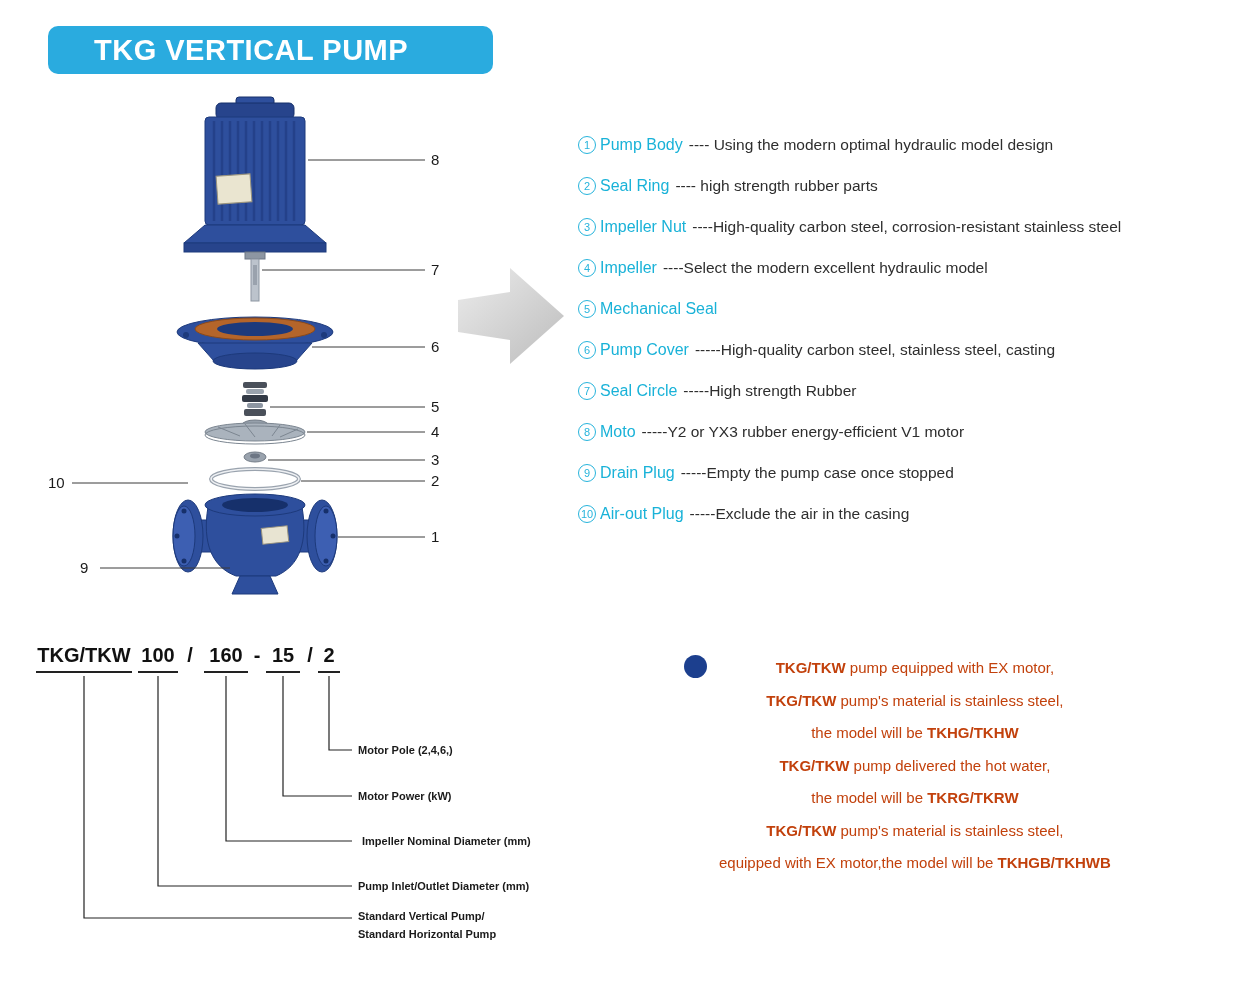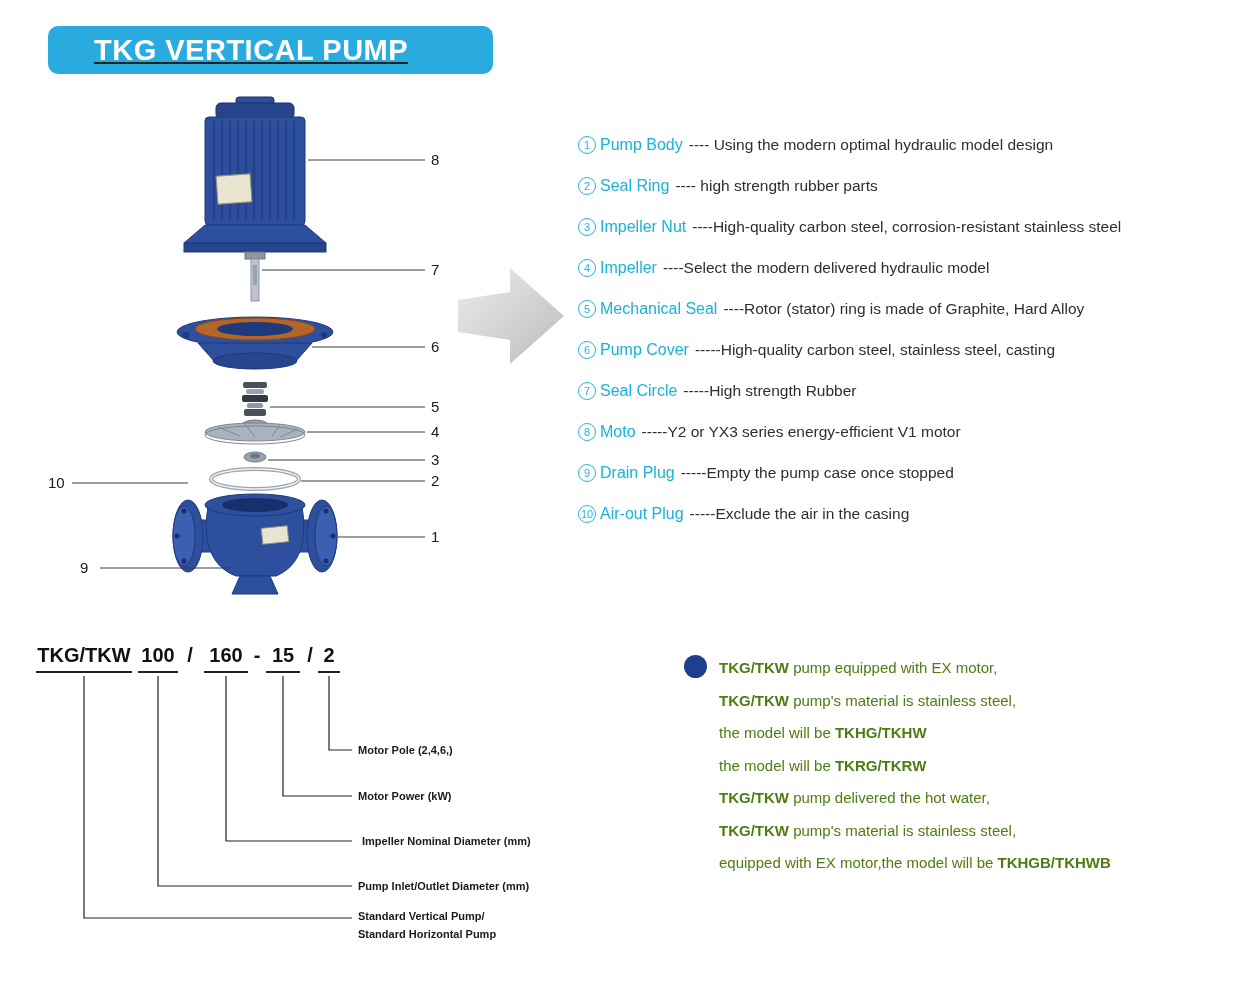--- a/index.html
+++ b/index.html
@@ -7,21 +7,21 @@
   body {
     position:relative; background:#ffffff;
     font-family:"Liberation Sans", sans-serif;
     overflow:hidden; color:#222;
   }
 
   
   .banner {
     position:absolute; left:48px; top:26px; width:445px; height:48px;
     background:#2aabdf; border-radius:10px;
-    display:flex; align-items:center; padding-left:46px;text-decoration:underline;
+    display:flex; align-items:center; padding-left:46px;
   }
   .banner h1 { color:#ffffff; font-size:29px; font-weight:bold; letter-spacing:.5px; }
 
   
   .pump-svg { position:absolute; left:40px; top:95px; }
 
   
   .arrow { position:absolute; left:458px; top:258px; }
 
   
@@ -42,21 +42,21 @@
   }
   .code-token.u { border-bottom:2px solid #222; }
   .tree-svg { position:absolute; left:0; top:670px; }
   .tree-label {
     position:absolute; font-size:11px; font-weight:600; color:#1a1a1a; white-space:nowrap;
   }
 
   
   .notes { position:absolute; left:684px; top:652px; width:520px; display:flex; gap:12px; }
   .bullet { flex:0 0 23px; width:23px; height:23px; border-radius:50%; background:#1c3f8e; margin-top:3px; }
-  .note p { font-size:15px; color:#4d7c0f; line-height:32.5px; white-space:nowrap; }
+  .note p { font-size:15px; color:#c2410c; line-height:32.5px; white-space:nowrap;text-align:center; }
   .note p b { font-weight:bold; }
 </style>
 </head>
 <body>
 
 <div class="banner">
   <h1>TKG VERTICAL PUMP</h1>
 </div>
 
 <svg class="pump-svg" viewBox="0 0 420 510" width="420" height="510">
@@ -181,41 +181,40 @@
     <span class="pdesc">---- high strength rubber parts</span>
   </div>
   <div class="part">
     <span class="pnum">3</span>
     <span class="pname">Impeller Nut</span>
     <span class="pdesc">----High-quality carbon steel, corrosion-resistant stainless steel</span>
   </div>
   <div class="part">
     <span class="pnum">4</span>
     <span class="pname">Impeller</span>
-    <span class="pdesc">----Select the modern delivered hydraulic model</span>
+    <span class="pdesc">----Select the modern excellent hydraulic model</span>
   </div>
   <div class="part">
     <span class="pnum">5</span>
     <span class="pname">Mechanical Seal</span>
-    <span class="pdesc">----Rotor (stator) ring is made of Graphite, Hard Alloy</span>
   </div>
   <div class="part">
     <span class="pnum">6</span>
     <span class="pname">Pump Cover</span>
     <span class="pdesc">-----High-quality carbon steel, stainless steel, casting</span>
   </div>
   <div class="part">
     <span class="pnum">7</span>
     <span class="pname">Seal Circle</span>
     <span class="pdesc">-----High strength Rubber</span>
   </div>
   <div class="part">
     <span class="pnum">8</span>
     <span class="pname">Moto</span>
-    <span class="pdesc">-----Y2 or YX3 series energy-efficient V1 motor</span>
+    <span class="pdesc">-----Y2 or YX3 rubber energy-efficient V1 motor</span>
   </div>
   <div class="part">
     <span class="pnum">9</span>
     <span class="pname">Drain Plug</span>
     <span class="pdesc">-----Empty the pump case once stopped</span>
   </div>
   <div class="part">
     <span class="pnum">10</span>
     <span class="pname">Air-out Plug</span>
     <span class="pdesc">-----Exclude the air in the casing</span>
@@ -249,18 +248,18 @@
 <span class="tree-label" style="left:358px;top:880px">Pump Inlet/Outlet Diameter (mm)</span>
 <span class="tree-label" style="left:358px;top:910px">Standard Vertical Pump/</span>
 <span class="tree-label" style="left:358px;top:928px">Standard Horizontal Pump</span>
 
 <div class="notes">
   <div class="bullet"></div>
   <div class="note">
     <p><b>TKG/TKW</b><span> pump equipped with EX motor,</span></p>
     <p><b>TKG/TKW</b><span> pump's material is stainless steel,</span></p>
     <p><span>the model will be </span><b>TKHG/TKHW</b></p>
+    <p><b>TKG/TKW</b><span> pump delivered the hot water,</span></p>
     <p><span>the model will be </span><b>TKRG/TKRW</b></p>
-    <p><b>TKG/TKW</b><span> pump delivered the hot water,</span></p>
     <p><b>TKG/TKW</b><span> pump's material is stainless steel,</span></p>
     <p><span>equipped with EX motor,the model will be </span><b>TKHGB/TKHWB</b></p>
   </div>
 </div>
 
 </body></html>

